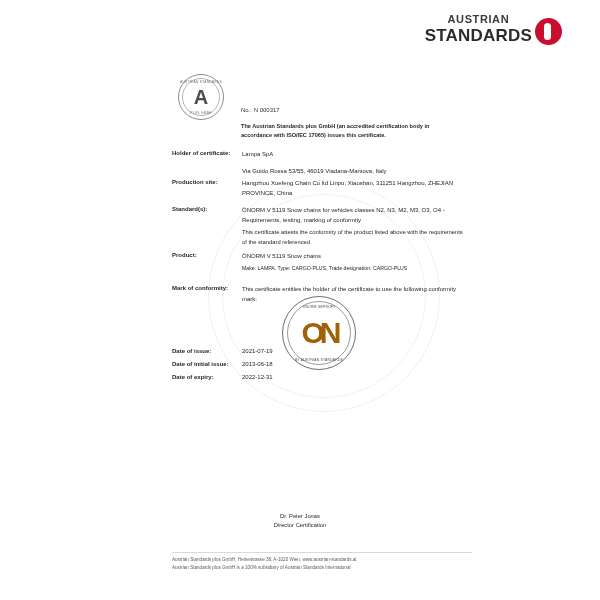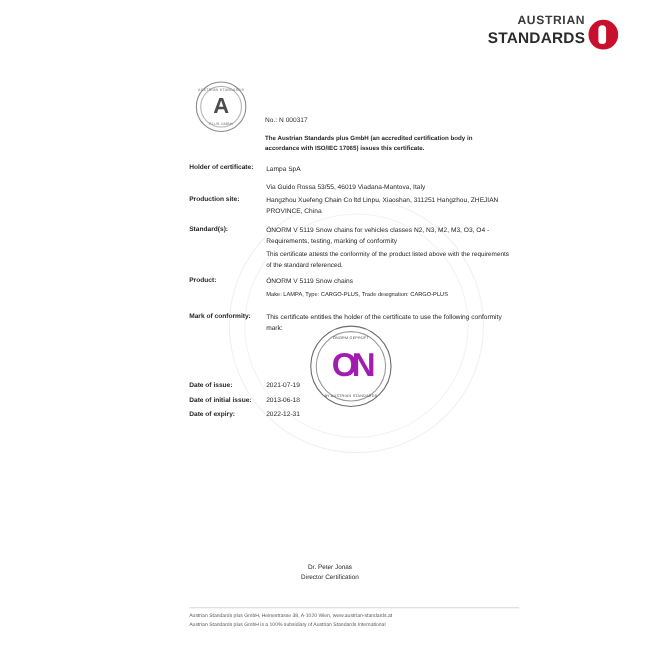--- a/index.html
+++ b/index.html
@@ -30,23 +30,24 @@
     top: 14px;
     text-align: right;
     line-height: 1;
   }
   .logo-line1 {
     font-size: 11px;
     letter-spacing: 0.6px;
     color: #3b3b3b;
     font-weight: bold;
     margin-right: 30px;
+    text-align: center;
   }
   .logo-line2 {
-    font-size: 14px;
+    font-size: 17px;
     font-weight: bold;
     letter-spacing: 0.2px;
     color: #2b2b2b;
     margin-top: 2px;
     margin-right: 30px;
   }
   .logo-dot {
     position: absolute;
     right: 0;
     top: 4px;
@@ -214,21 +215,21 @@
     border: 1px solid #9a9a9a;
   }
   .mark-glyph {
     position: absolute;
     inset: 0;
     display: flex;
     align-items: center;
     justify-content: center;
     font-size: 30px;
     font-weight: bold;
-    color: #a21caf;
+    color: #a16207;
     letter-spacing: -5px;
   }
   .mark-top, .mark-bottom {
     position: absolute;
     left: 0; right: 0;
     text-align: center;
     font-size: 3.4px;
     color: #4a4a4a;
     letter-spacing: .2px;
   }

